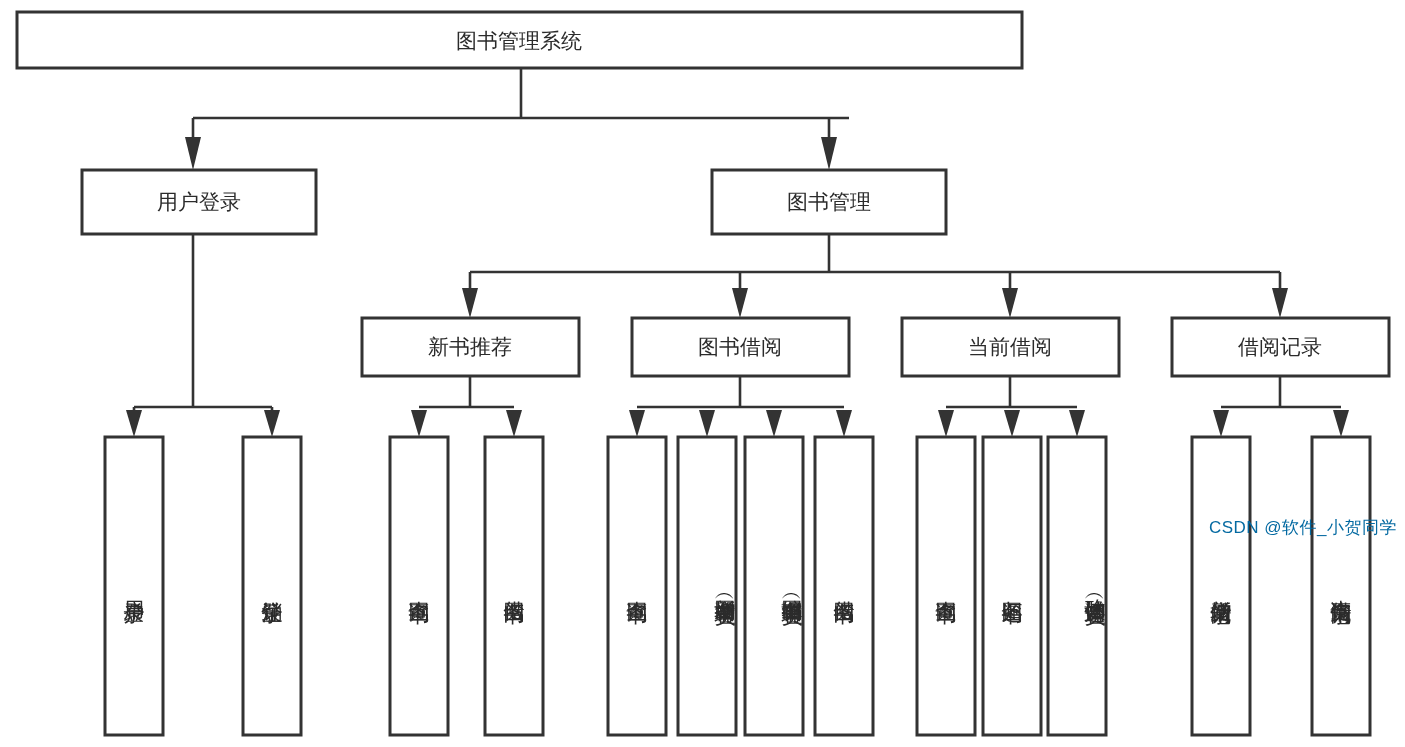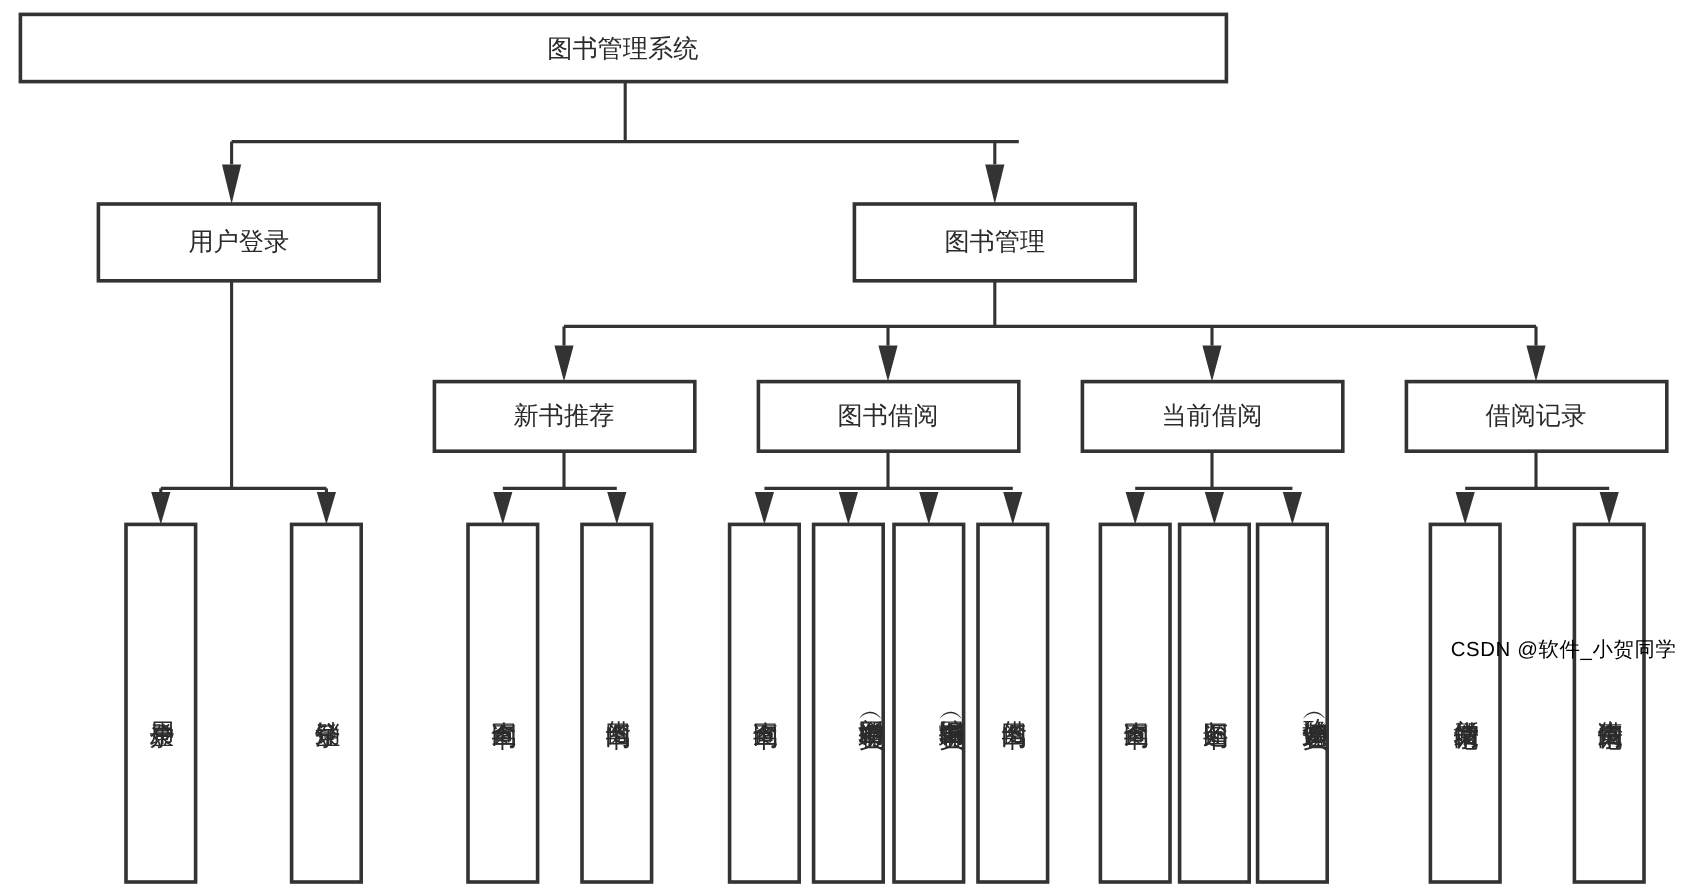--- a/index.html
+++ b/index.html
@@ -59,24 +59,24 @@
     display: flex;
     align-items: center;
     justify-content: center;
     text-align: center;
     white-space: nowrap;
     pointer-events: none;
   }
   .watermark {
     position: absolute;
     right: 8px;
-    bottom: 6px;
+    bottom: 20px;
     font-family: "Liberation Sans", "DejaVu Sans", sans-serif;
     font-size: 17px;
-    color: #000000;
+    color: #0369a1;
     white-space: nowrap;
     letter-spacing: 0.5px;
   }
 </style>
 </head>
 <body>
 
 <div id="diagram-root">
 
   <svg id="tree-svg" viewBox="0 0 1405 747">

